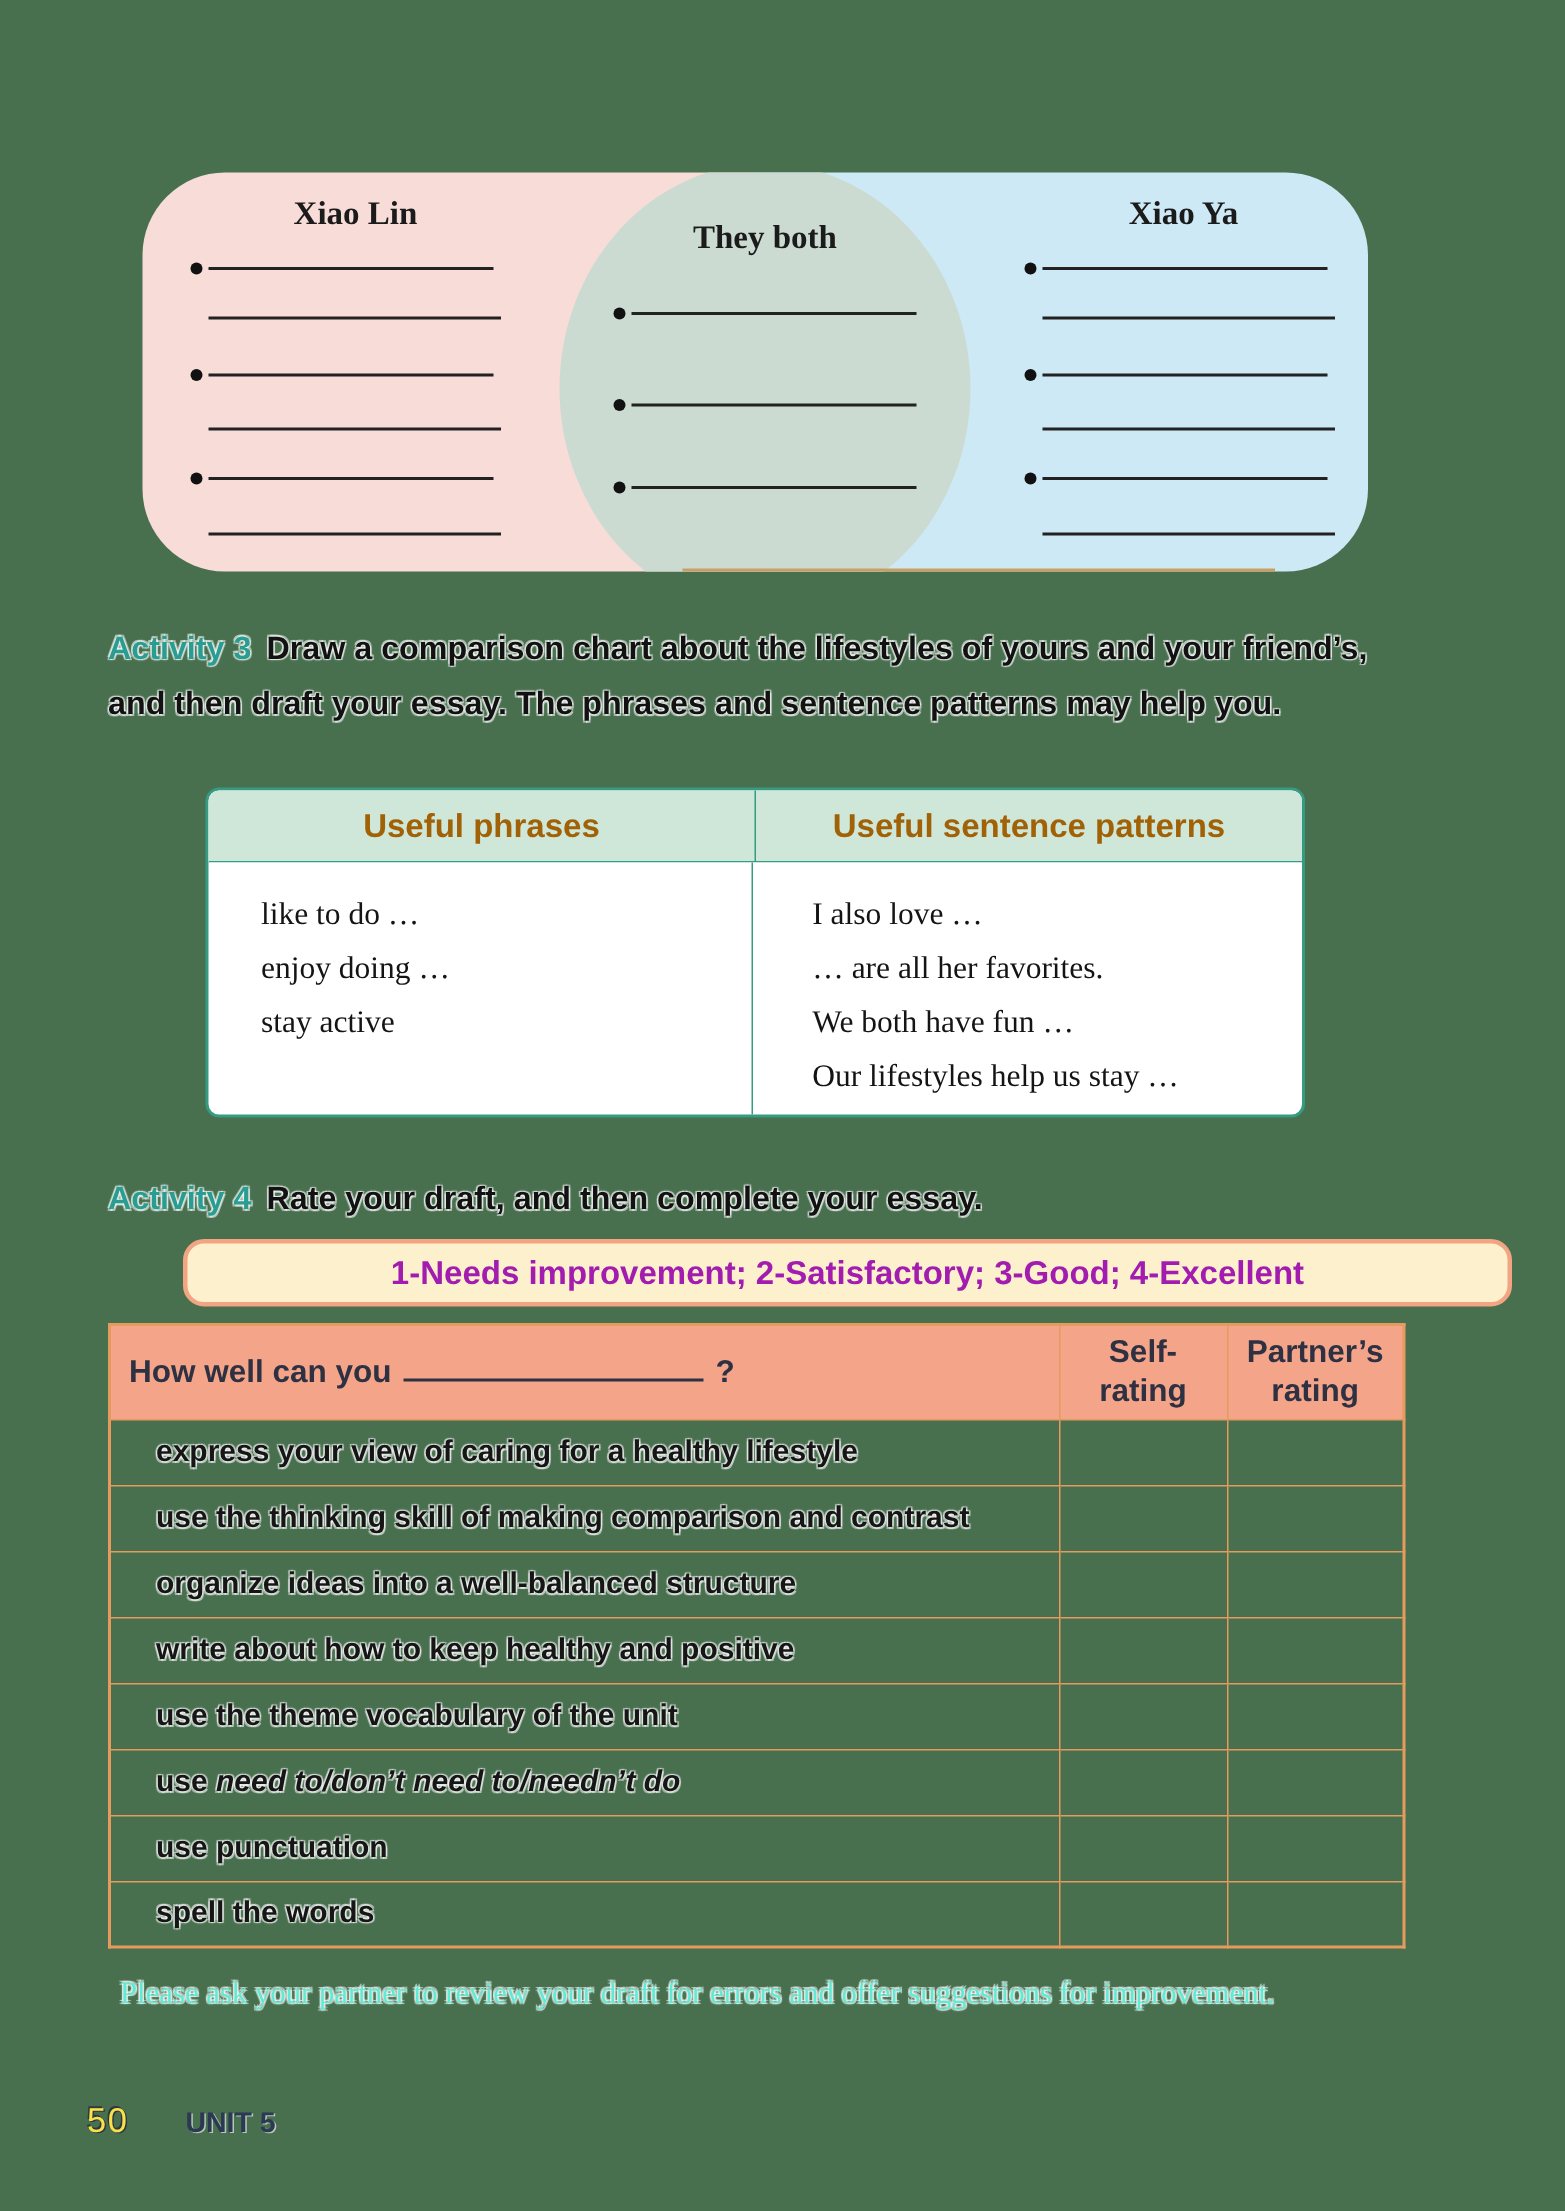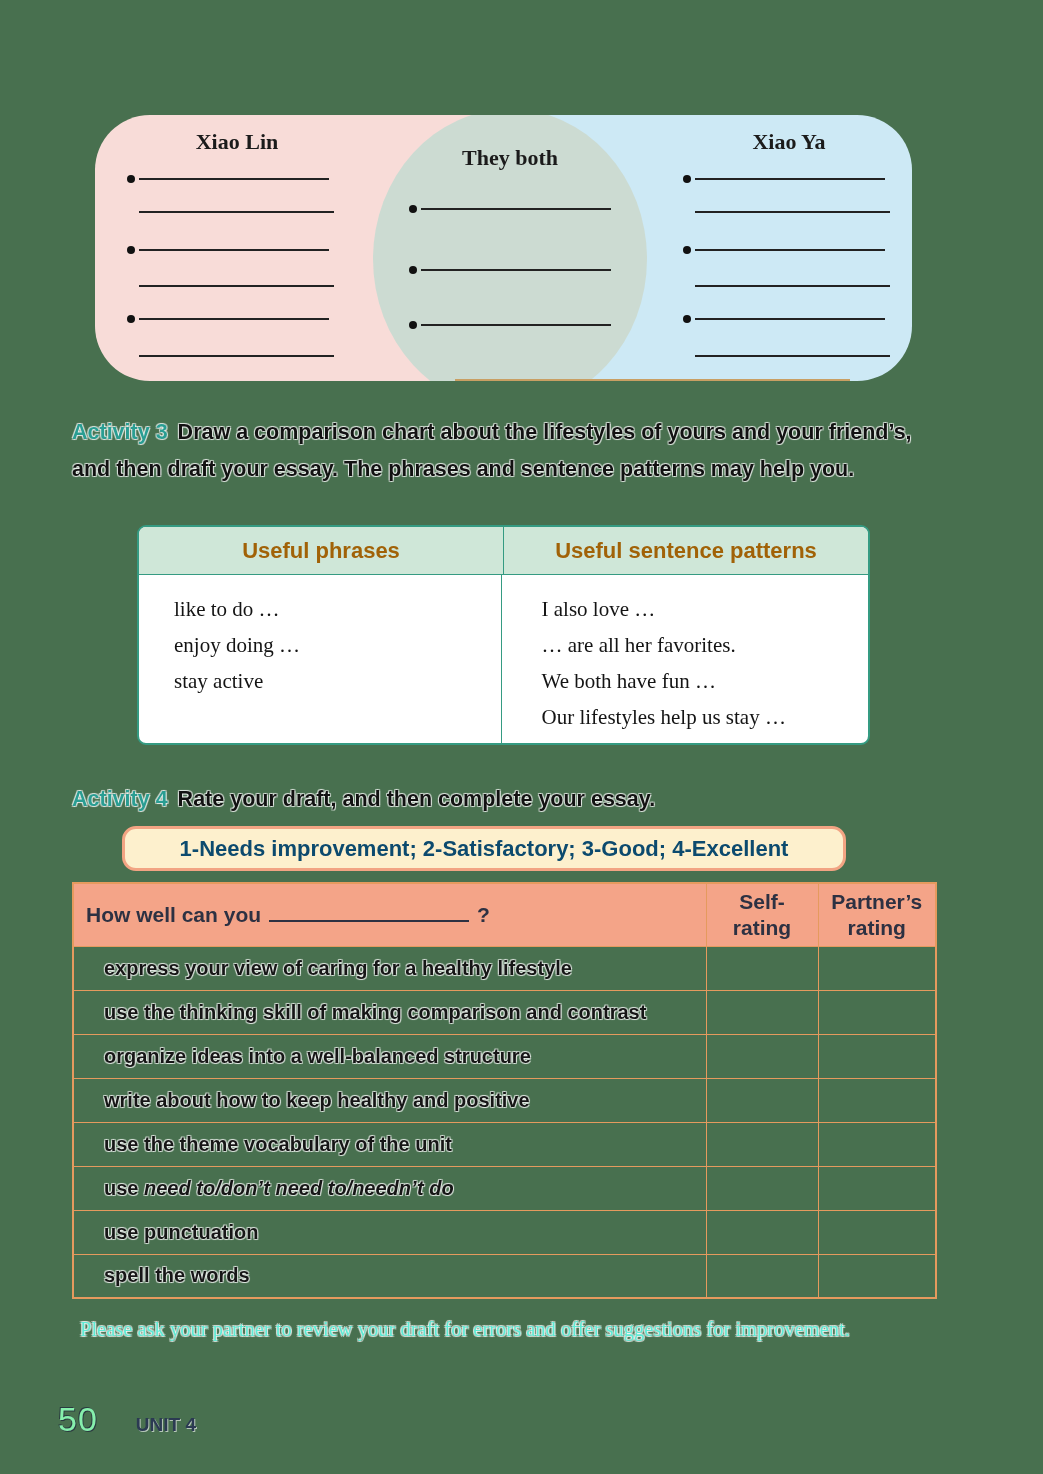--- a/index.html
+++ b/index.html
@@ -59,24 +59,24 @@
     font-family:Liberation Sans, sans-serif; font-weight:bold; font-size:22px; color:#a16207;
   }
   .ptable-head > div:first-child { border-right:1.5px solid #359b82; }
   .ptable-body { flex:1; display:flex; }
   .pcol { flex:1; padding:16px 0 0 35px; }
   .pcol.right { border-left:1.5px solid #359b82; padding-left:40px; }
   .pcol div { font-family:"Liberation Serif", serif; font-size:21px; line-height:36px; color:#141414; }
 
   
   .banner {
-    position:absolute; left:122px; top:826px; width:724px; height:45px;
+    position:absolute; left:122px; top:826px; width:886px; height:45px;
     background:#fdf0cd; border:3px solid #f2a483; border-radius:14px;
     display:flex; align-items:center; justify-content:center;
-    font-size:22px; font-weight:bold; color:#0c4a6e;
+    font-size:22px; font-weight:bold; color:#a21caf;
   }
 
   
   .rtable {
     position:absolute; left:72px; top:882px; width:863px;
     border-collapse:collapse; table-layout:fixed;
   }
   .rtable col.c-main    { width:633px; }
   .rtable col.c-self    { width:112px; }
   .rtable col.c-partner { width:118px; }
@@ -94,21 +94,21 @@
     padding-left:30px; font-size:20px; font-weight:600; color:#161616;
   }
   .rtable tbody td.label i { font-weight:600; }
 
   
   .review-note {
     position:absolute; left:80px; top:1318px; width:890px;
     font-family:"Liberation Serif", serif; font-size:20.5px; color:#5eead4;
   }
   .page-footer { position:absolute; left:58px; top:1400px; display:flex; align-items:baseline; }
-  .pf-num { font-size:34px; color:#86efac; letter-spacing:1px;
+  .pf-num { font-size:23px; color:#fde047; letter-spacing:1px;
     text-shadow:1px 1px 0 #2a3a40, -1px -1px 0 #2a3a40; }
   .pf-unit { margin-left:38px; font-size:19px; font-weight:bold; color:#2b3a52;
     text-shadow:1px 1px 0 rgba(255,255,255,.6); }
 </style>
 </head>
 <body>
 
 <div class="page">
 
   <div class="venn">
@@ -266,16 +266,16 @@
         <td></td>
         <td></td>
       </tr>
     </tbody>
   </table>
 
   <p class="review-note glow">Please ask your partner to review your draft for errors and offer suggestions for improvement.</p>
 
   <div class="page-footer">
     <span class="pf-num">50</span>
-    <span class="pf-unit">UNIT 4</span>
+    <span class="pf-unit">UNIT 5</span>
   </div>
 
 </div>
 
 </body></html>

